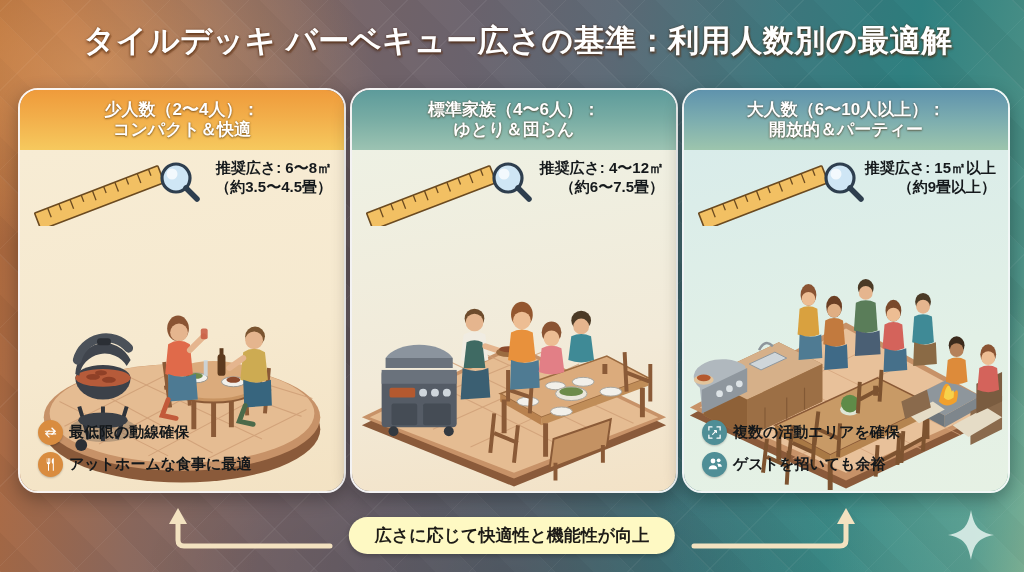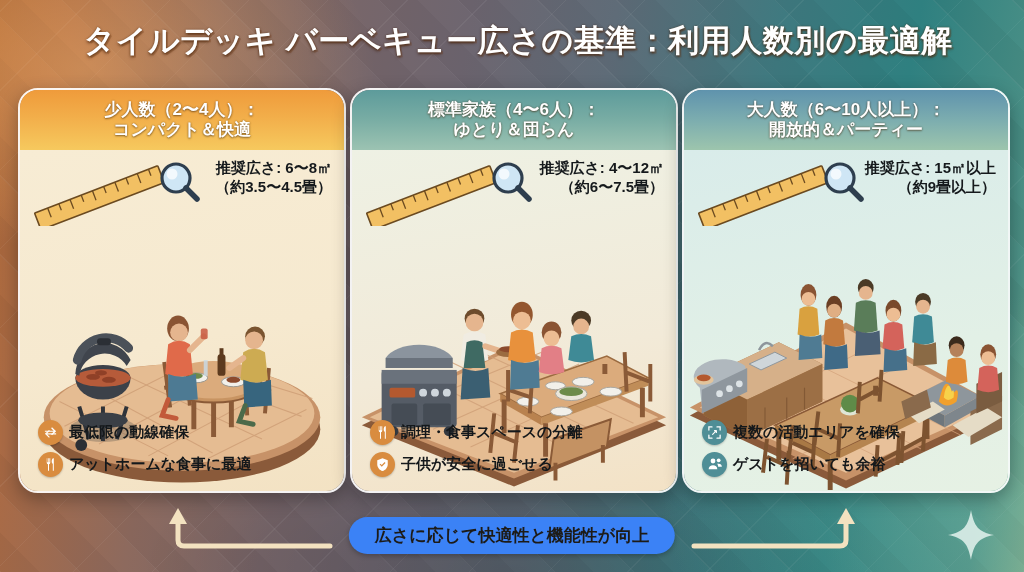--- a/index.html
+++ b/index.html
@@ -105,21 +105,21 @@
   #card-0 .bullet-icon, #card-1 .bullet-icon { background: #d98c3f; }
   #card-2 .bullet-icon { background: #4f8e96; }
   .bullet-text {
     font-size: 15px; font-weight: bold; color: #14181b; white-space: nowrap;
   }
 
   
   .footer { position: absolute; left: 0; bottom: 0; width: 1024px; height: 72px; z-index: 7; }
   .footer-pill {
     position: absolute; left: 50%; transform: translateX(-50%); top: 17px;
-    background: #3b82f6; border-radius: 20px; padding: 7px 26px;
+    background: #fef9c3; border-radius: 20px; padding: 7px 26px;
     font-size: 17px; font-weight: bold; color: #1d1b17; white-space: nowrap;
     box-shadow: 0 2px 5px rgba(0,0,0,.25);
   }
   .sparkle { position: absolute; left: 946px; top: 508px; width: 50px; height: 54px; z-index: 7; }
 </style>
 </head>
 <body>
 
 <div class="bg-tiles"></div>
 <div class="bg-glow"></div>
@@ -357,40 +357,20 @@
           <ellipse cx="202" cy="130" rx="10" ry="11" fill="#8a5433"></ellipse>
           <circle cx="202" cy="136" r="8" fill="#edbd93"></circle>
           <path d="M192 146 q10 -5 20 0 l3 24 q-13 5 -26 0z" fill="#e27f86"></path>
 
           <ellipse cx="232" cy="118" rx="10" ry="10" fill="#4b3a26"></ellipse>
           <circle cx="232" cy="124" r="8" fill="#e5b58e"></circle>
           <path d="M222 134 q10 -5 20 0 l3 24 q-13 5 -26 0z" fill="#3f8a96"></path>
         </g>
       </svg>
 
-      <div class="bullets">
-        <div class="bullet">
-          <span class="bullet-icon">
-            <svg width="15" height="15" viewBox="0 0 24 24" fill="#fff">
-              <path d="M6 2v7a2.5 2.5 0 0 0 2 2.4V22h1.6V11.4A2.5 2.5 0 0 0 11.6 9V2H10.2v6.2H9.1V2H7.9v6.2H6.8V2z"></path>
-              <path d="M16.5 2c-1.6 0-2.6 2-2.6 5.2 0 2 .7 3.3 1.8 3.7V22h1.6V2z"></path>
-            </svg>
-          </span>
-          <span class="bullet-text">調理・食事スペースの分離</span>
-        </div>
-        <div class="bullet">
-          <span class="bullet-icon">
-            <svg width="15" height="15" viewBox="0 0 24 24" fill="#fff">
-              <path d="M12 1.8 3.6 5v6.6c0 5.2 3.6 9.6 8.4 10.8 4.8-1.2 8.4-5.6 8.4-10.8V5z"></path>
-              <path d="M10.8 15.4 7.4 12l1.4-1.4 2 2 4.6-4.6L16.8 9.4z" fill="#d98c3f"></path>
-            </svg>
-          </span>
-          <span class="bullet-text">子供が安全に過ごせる</span>
-        </div>
-      </div>
     </div>
   </div>
 
   <div class="card" id="card-2">
     <div class="card-head">
       <span>大人数（6〜10人以上）：</span>
       <span>開放的＆パーティー</span>
     </div>
     <div class="card-body">
 

